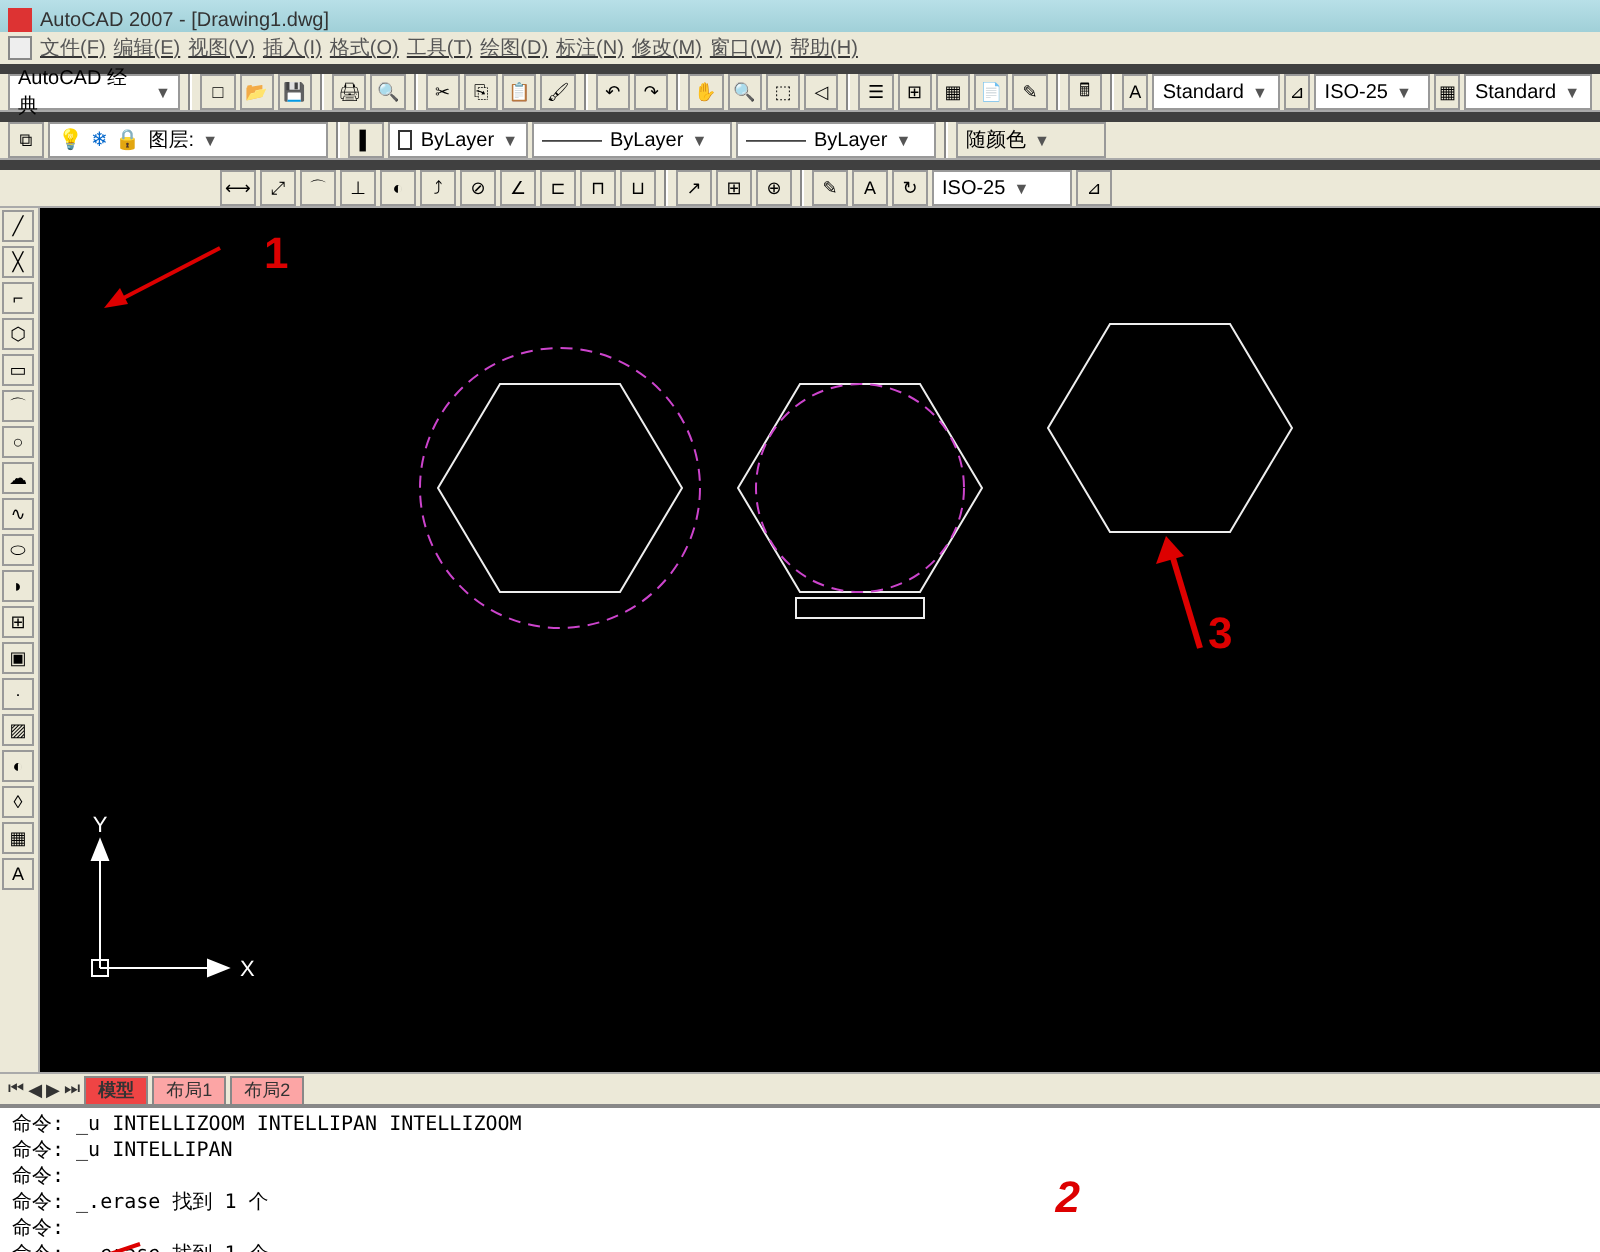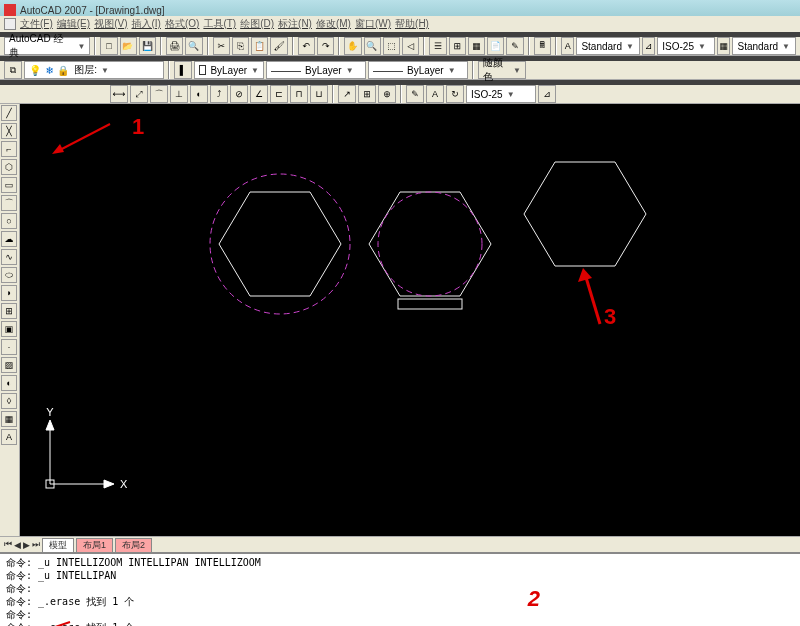--- a/index.html
+++ b/index.html
@@ -12,21 +12,21 @@
 .tool-btn { width: 18px; height: 18px; border: 1px solid #999; background: #ece9d8; display: flex; align-items: center; justify-content: center; cursor: pointer; font-size: 9px; }
 .tool-combo { height: 18px; border: 1px solid #999; background: #fff; font-size: 10px; padding: 0 4px; display: flex; align-items: center; gap: 4px; }
 .tool-combo .arrow { font-size: 8px; color: #555; }
 .sep { width: 2px; height: 18px; border-left: 1px solid #888; border-right: 1px solid #fff; margin: 0 2px; }
 .main-area { position: relative; display: flex; height: 432px; }
 .left-toolbar { width: 20px; background: #ece9d8; border-right: 1px solid #aaa; display: flex; flex-direction: column; }
 .left-toolbar .tool-btn { width: 16px; height: 16px; margin: 1px; }
 .drawing-area { flex: 1; background: #000; position: relative; }
 .tabs-row { height: 16px; background: #ece9d8; display: flex; align-items: center; padding: 0 4px; font-size: 9px; gap: 2px; border-top: 1px solid #aaa; color: #333; }
 .tab { padding: 0 6px; border: 1px solid #888; border-bottom: none; background: #fca5a5; height: 14px; line-height: 12px; }
-.tab.active { background: #ffffff; }
+.tab.active { background: #ef4444; font-weight: bold; }
 .command-area { height: 130px; background: #fff; border-top: 2px solid #888; font-family: "SimSun", monospace; font-size: 10px; padding: 2px 6px; overflow: hidden; position: relative; color: #000; line-height: 13px; }
 svg { position: absolute; top: 0; left: 0; }
 .annotation { position: absolute; color: #d00; font-weight: bold; font-size: 22px; font-family: sans-serif; }
 </style>
 </head>
 <body>
 
 <div class="title-bar">
   <span class="icon"></span>
   <span>AutoCAD 2007 - [Drawing1.dwg]</span>
@@ -118,21 +118,21 @@
       <span>———</span>
       <span>ByLayer</span>
       <span class="arrow">▼</span>
     </div>
   <div class="tool-combo" style="width:100px;">
       <span>———</span>
       <span>ByLayer</span>
       <span class="arrow">▼</span>
     </div>
   <div class="sep"></div>
-  <div class="tool-combo" style="width:48px;background:#ece9d8;">
+  <div class="tool-combo" style="width:75px;background:#ece9d8;">
       <span>随颜色</span>
       <span class="arrow">▼</span>
     </div>
 </div>
 
 <div class="toolbar-row" style="padding-left:110px;">
   <div class="tool-btn">⟷</div>
   <div class="tool-btn">⤢</div>
   <div class="tool-btn">⌒</div>
   <div class="tool-btn">⊥</div>

